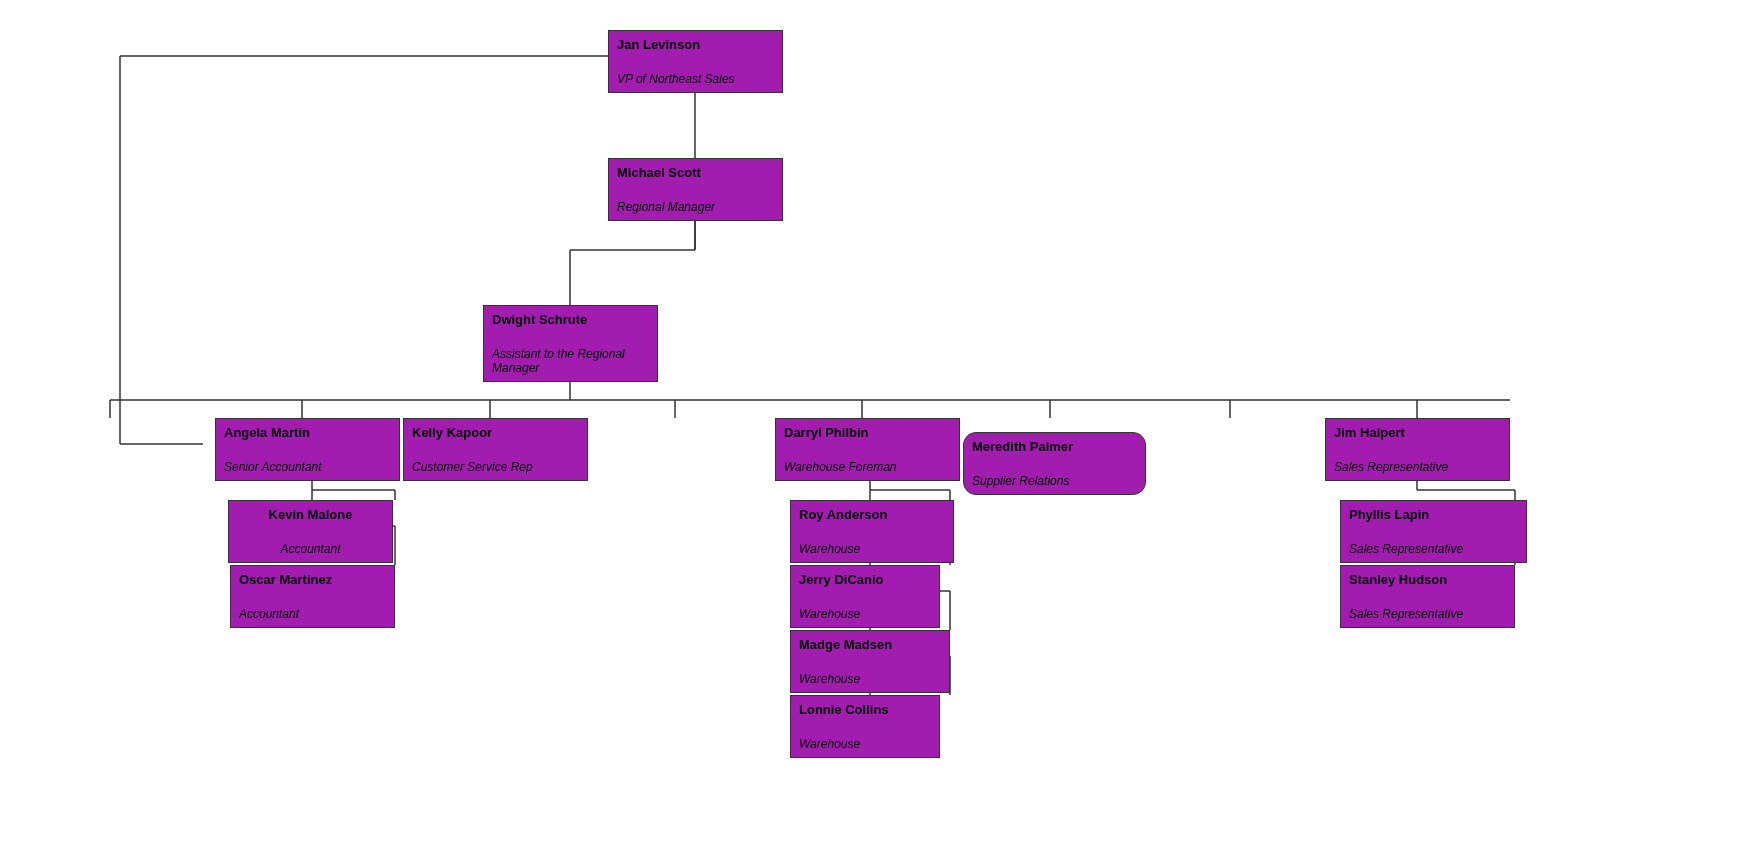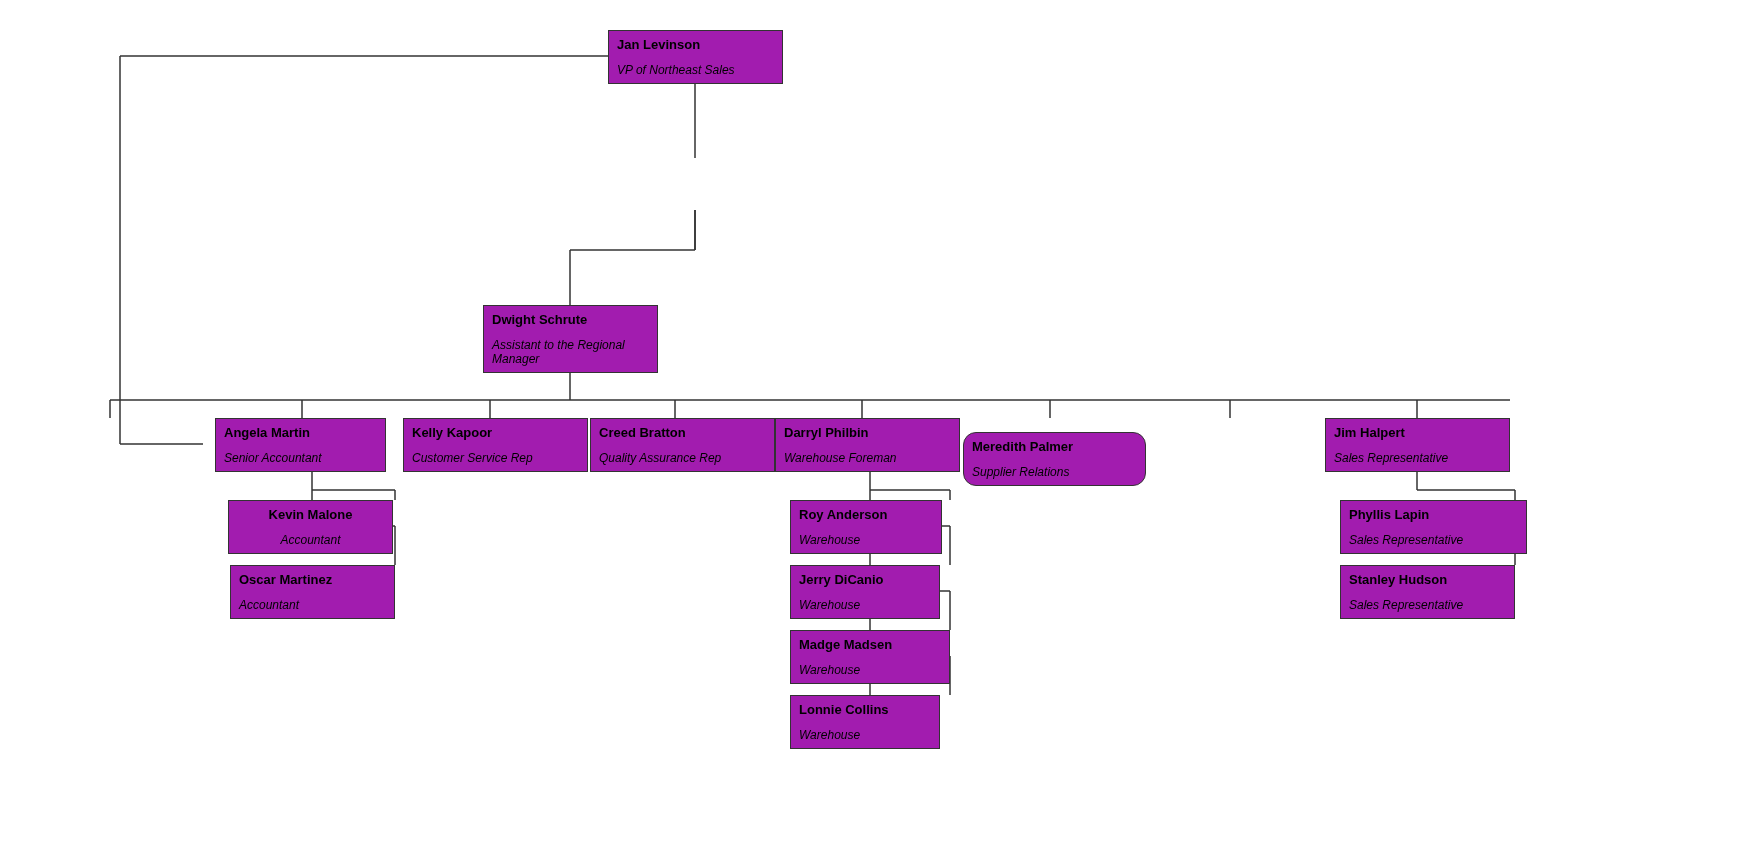--- a/index.html
+++ b/index.html
@@ -28,21 +28,21 @@
     }
 
     .node .name {
       font-weight: bold;
       font-size: 13px;
     }
 
     .node .title {
       font-style: italic;
       font-size: 12px;
-      margin-top: 11px;
+      margin-top: 20px;
     }
 
     
     .connectors {
       position: absolute;
       top: 0;
       left: 0;
       width: 1759px;
       height: 844px;
       pointer-events: none;
@@ -103,41 +103,41 @@
     <line x1="1515" y1="490" x2="1515" y2="500" stroke="#333" stroke-width="1.5"></line>
     <line x1="1417" y1="526" x2="1515" y2="526" stroke="#333" stroke-width="1.5"></line>
     <line x1="1515" y1="526" x2="1515" y2="565" stroke="#333" stroke-width="1.5"></line>
   </svg>
 
   <div class="node" style="left:608px; top:30px; width:175px;">
     <div class="name">Jan Levinson</div>
     <div class="title">VP of Northeast Sales</div>
   </div>
 
+  <div class="node" style="left:608px; top:158px; width:175px;">
+    <div class="name">Michael Scott</div>
+    <div class="title">Regional Manager</div>
+  </div>
 
   <div class="node" style="left:483px; top:305px; width:175px;">
     <div class="name">Dwight Schrute</div>
     <div class="title">Assistant to the Regional Manager</div>
   </div>
 
 
-  <div class="node" style="left:215px; top:418px; width:171px;">
+  <div class="node" style="left:215px; top:418px; width:185px;">
     <div class="name">Angela Martin</div>
     <div class="title">Senior Accountant</div>
   </div>
 
   <div class="node" style="left:403px; top:418px; width:185px;">
     <div class="name">Kelly Kapoor</div>
     <div class="title">Customer Service Rep</div>
   </div>
 
-  <div class="node" style="left:590px; top:418px; width:185px;">
-    <div class="name">Creed Bratton</div>
-    <div class="title">Quality Assurance Rep</div>
-  </div>
 
   <div class="node" style="left:775px; top:418px; width:185px;">
     <div class="name">Darryl Philbin</div>
     <div class="title">Warehouse Foreman</div>
   </div>
 
   <div class="node" style="left:963px; top:432px; width:183px;border-radius:13px;">
     <div class="name">Meredith Palmer</div>
     <div class="title">Supplier Relations</div>
   </div>
@@ -151,21 +151,21 @@
   <div class="node" style="left:228px; top:500px; width:165px;text-align:center;">
     <div class="name">Kevin Malone</div>
     <div class="title">Accountant</div>
   </div>
 
   <div class="node" style="left:230px; top:565px; width:165px;">
     <div class="name">Oscar Martinez</div>
     <div class="title">Accountant</div>
   </div>
 
-  <div class="node" style="left:790px; top:500px; width:152px;">
+  <div class="node" style="left:790px; top:500px; width:164px;">
     <div class="name">Roy Anderson</div>
     <div class="title">Warehouse</div>
   </div>
 
   <div class="node" style="left:790px; top:565px; width:140px;">
     <div class="name">Jerry DiCanio</div>
     <div class="title">Warehouse</div>
   </div>
 
   <div class="node" style="left:790px; top:630px; width:160px;">

